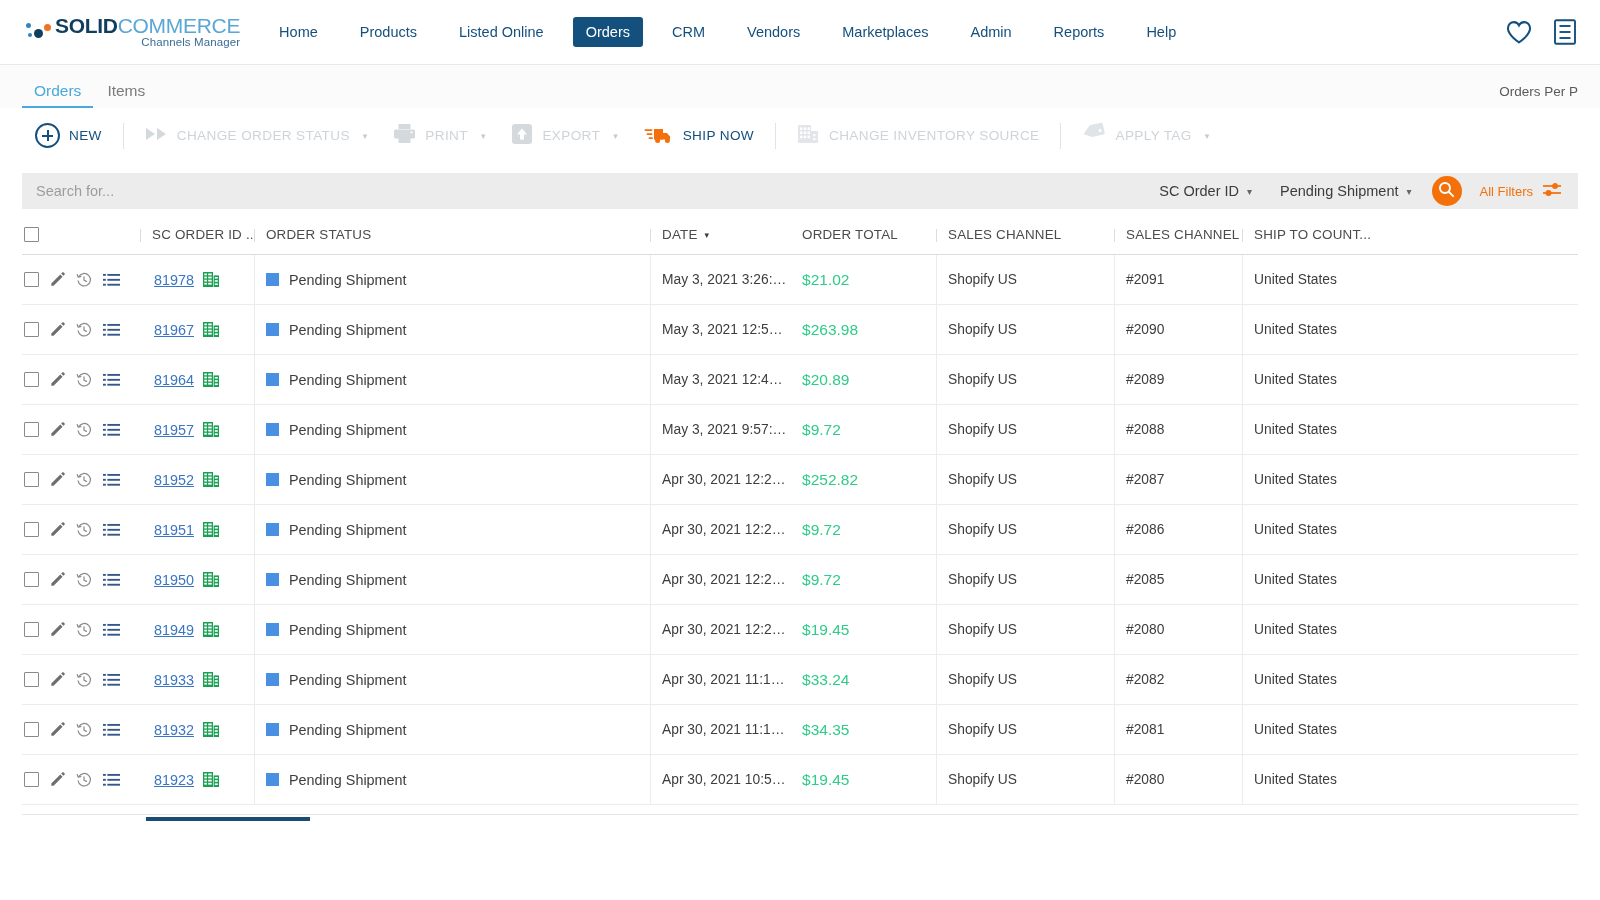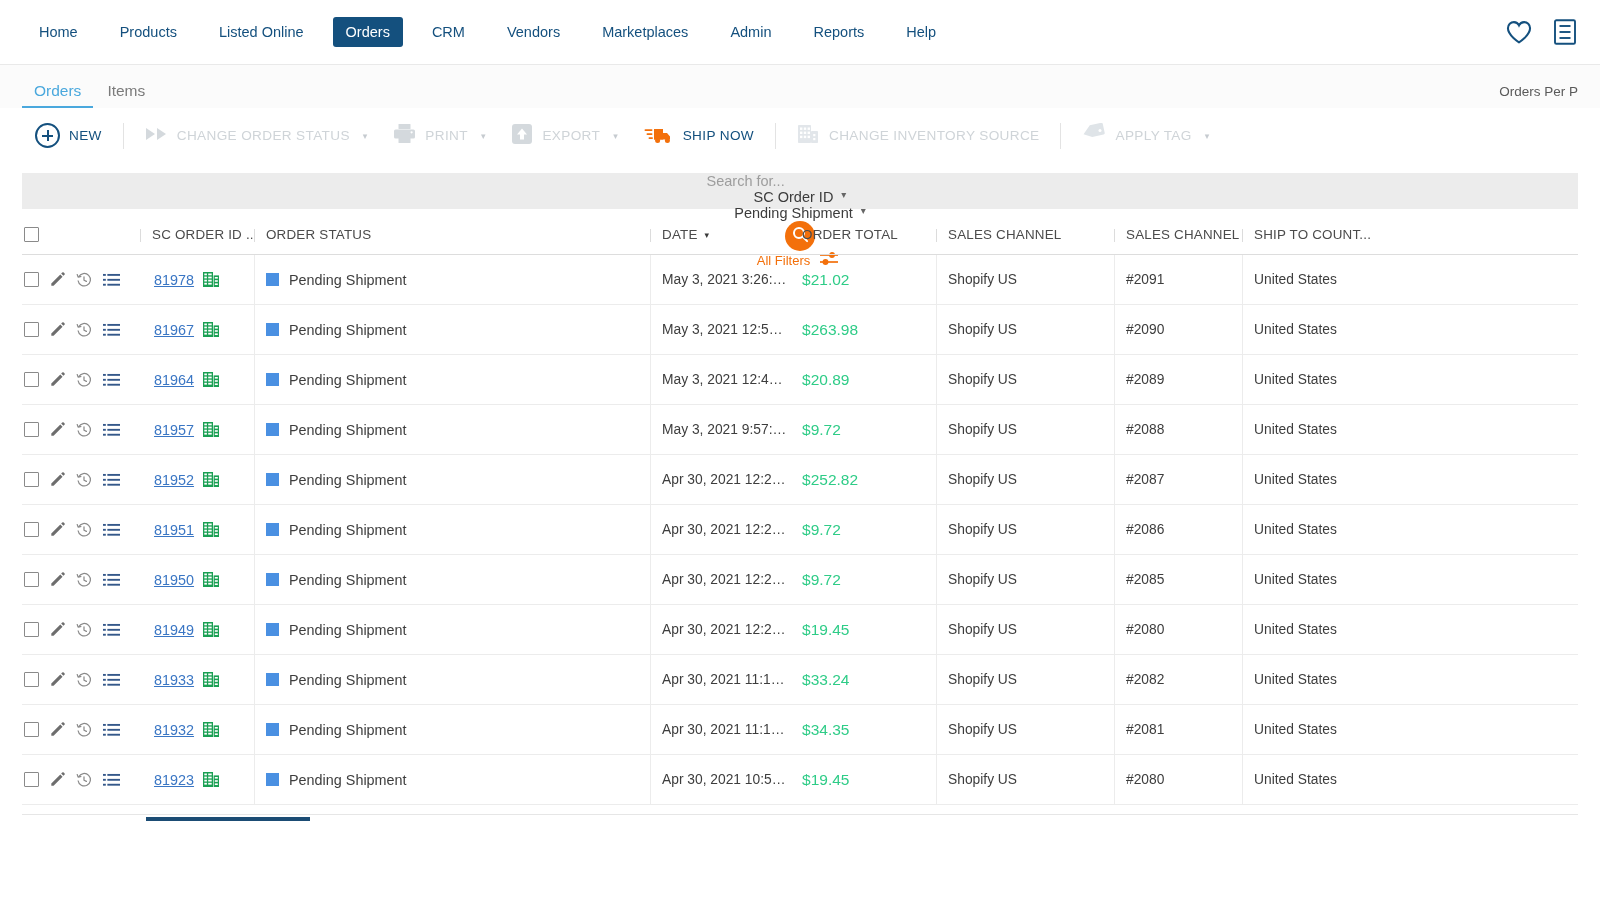--- a/index.html
+++ b/index.html
@@ -88,30 +88,30 @@
   .plus-icon::before, .plus-icon::after {
     content: ""; position: absolute; background: #14507e;
   }
   .plus-icon::before { left: 5px; right: 5px; top: 10px; height: 2px; }
   .plus-icon::after { top: 5px; bottom: 5px; left: 10px; width: 2px; }
 
   
   .searchrow {
     margin: 10px 22px 0 22px;
     height: 36px; background: #ececec;
-    display: flex; align-items: center; position: relative; flex-direction: column;
+    display: flex; align-items: center; position: relative;
   }
   .search-input {
     flex: 1; border: none; background: transparent; outline: none;
     font-size: 14.5px; color: #333; padding: 0 14px;
     font-family: "Liberation Sans", sans-serif;
   }
   .search-input::placeholder { color: #9d9d9d; }
   .sel {
-    display: flex; align-items: flex-start; gap: 8px; font-size: 14.5px;
+    display: flex; align-items: center; gap: 8px; font-size: 14.5px;
     color: #3c3c3c; padding: 0 14px; cursor: pointer; white-space: nowrap;
   }
   .sel .chev { font-size: 10px; color: #666; }
   .search-go {
     width: 30px; height: 30px; border-radius: 50%; background: #f3700b;
     display: flex; align-items: center; justify-content: center;
     margin: 0 6px; cursor: pointer; flex: none;
   }
   .allfilters {
     display: flex; align-items: center; gap: 9px; color: #f3700b;
@@ -168,20 +168,34 @@
   }
   .table-bottom-rule {
     position: absolute; left: 0; right: 0; bottom: -10px; height: 1px; background: #e6e6e6;
   }
 </style>
 </head>
 <body>
 
 <div class="topnav">
 
+  <div class="logo-wrap">
+    <span class="logo-dots">
+      <i class="d1"></i>
+        <i class="d2"></i>
+        <i class="d3"></i>
+        <i class="d4"></i>
+    </span>
+    <span class="logo-text">
+      <div class="logo-line1">
+        <span class="logo-solid">SOLID</span><span class="logo-commerce">COMMERCE</span>
+      </div>
+      <div class="logo-line2">Channels Manager</div>
+    </span>
+  </div>
 
   <div class="nav-items">
     <div class="nav-item">Home</div>
     <div class="nav-item">Products</div>
     <div class="nav-item">Listed Online</div>
     <div class="nav-item active">Orders</div>
     <div class="nav-item">CRM</div>
     <div class="nav-item">Vendors</div>
     <div class="nav-item">Marketplaces</div>
     <div class="nav-item">Admin</div>

